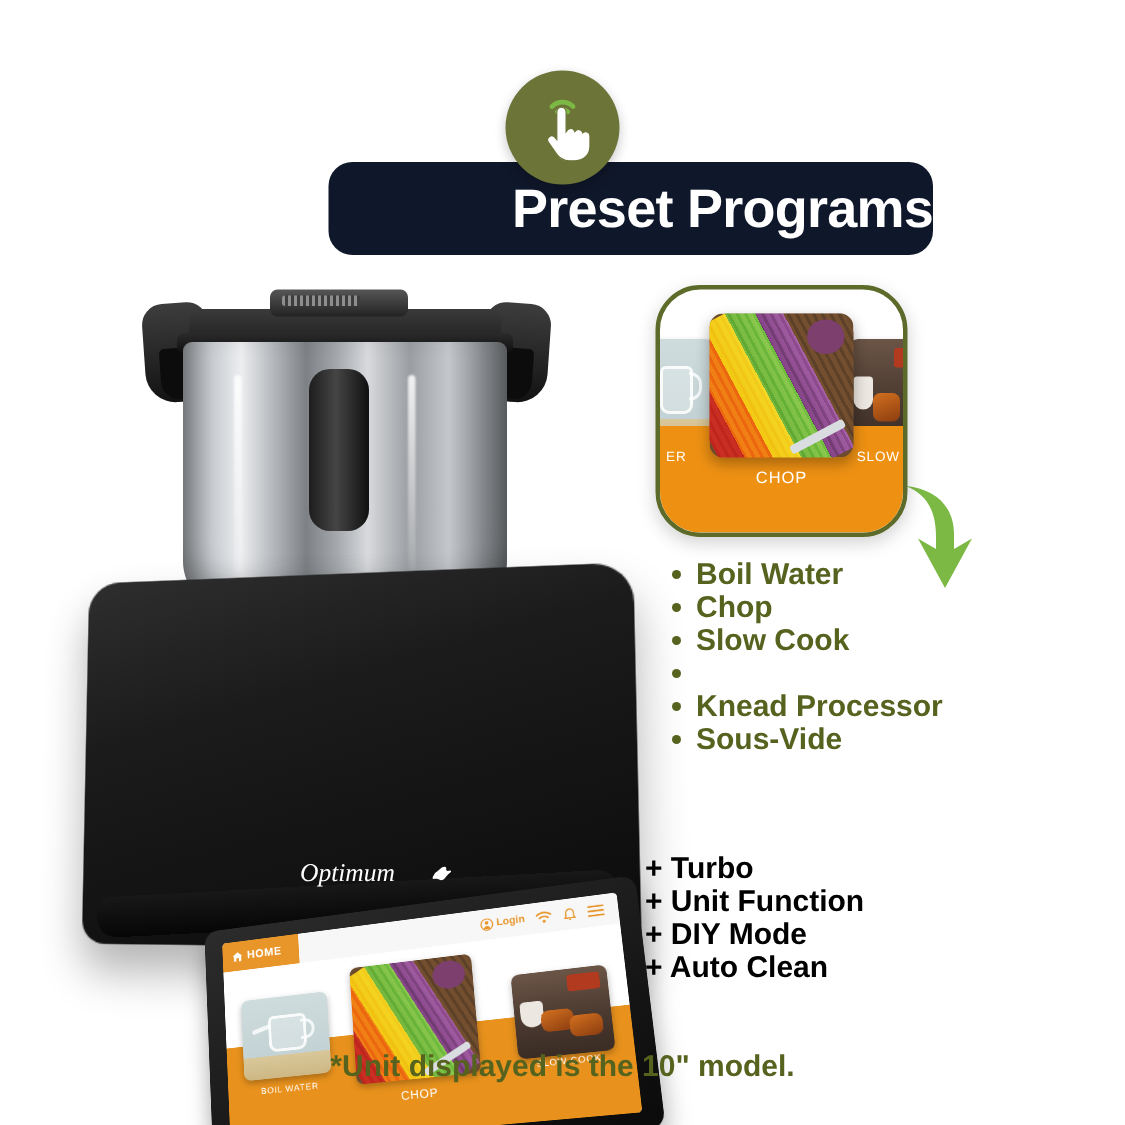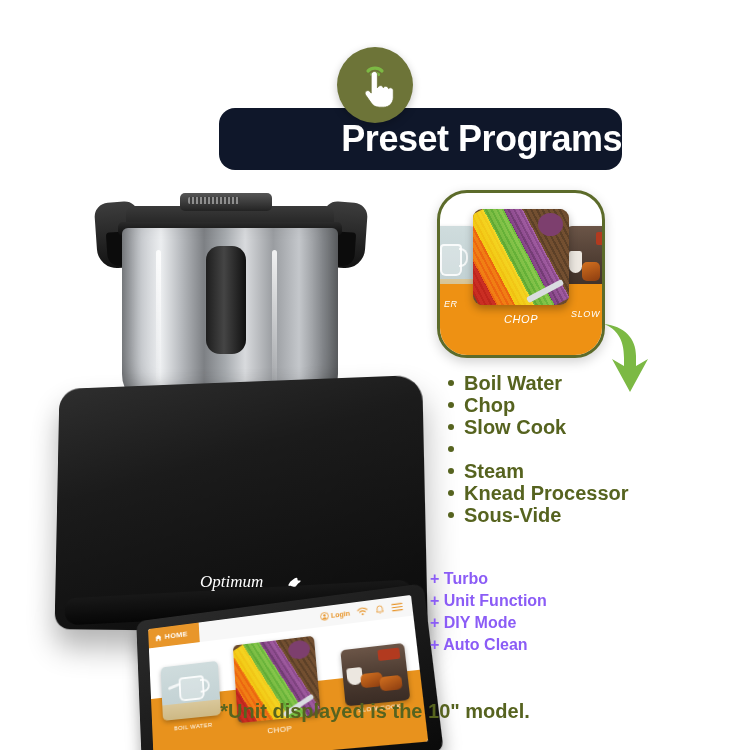--- a/index.html
+++ b/index.html
@@ -185,57 +185,57 @@
   .meat-cup{ position:absolute; left:6%; top:34%; width:24%; height:30%; background:#ece7e0; border-radius:3px 3px 8px 8px;}
   .meat-tag{ position:absolute; right:8%; top:8%; width:34%; height:18%; background:#b23a1f; border-radius:2px;}
 
   
   .callout {
     position:absolute; left: 437px; top: 190px; width: 168px; height: 168px;
     border: 3px solid #5c6b2a; border-radius: 30px;
     background:#fff; overflow:hidden; z-index: 5;
     box-shadow: 0 4px 12px rgba(0,0,0,.18);
   }
-  .callout-inner { position:absolute; inset:0;font-style:italic; }
+  .callout-inner { position:absolute; inset:0; }
   .callout-inner::after{
     content:""; position:absolute; left:0; right:0; bottom:0; height:44%;
     background:#ee9113;
   }
   .callout .c-side {
     position:absolute; top: 33px; width: 52px; height: 74px;
     border-radius: 6px; overflow:hidden; box-shadow: 0 2px 5px rgba(0,0,0,.22);
   }
   .callout .c-side.left { left: -16px; }
   .callout .c-side.right { right: -16px; }
   .callout .c-main {
     position:absolute; left: 33px; top: 16px; width: 96px; height: 96px;
     border-radius: 9px; overflow:hidden; z-index:3;
     box-shadow: 0 4px 9px rgba(0,0,0,.3);
   }
   .callout .c-label {
     position:absolute; color:#fff; z-index:4; font-size:11px; letter-spacing:.6px;
   }
   .callout .c-label.main { left:0; width:100%; text-align:center; top:120px; }
   .callout .c-label.l { left:4px; top:106px; font-size:9px; }
-  .callout .c-label.r { right:2px; top:116px; font-size:9px; }
+  .callout .c-label.r { right:2px; top:106px; font-size:9px; }
 
   .arrow { position:absolute; left: 588px; top: 318px; width: 82px; height: 82px; z-index: 4; }
 
   
   .bullet-list { position:absolute; left: 448px; top: 372px; z-index: 4; }
   .bullet-item {
     display:flex; align-items:center; gap:10px;
     color:#56631f; font-size:20px; font-weight:bold; line-height: 22px; height:22px;
     white-space: nowrap;
   }
   .bullet-dot { width:6px; height:6px; border-radius:50%; background:#56631f; flex:none; }
 
   .plus-list { position:absolute; left: 430px; top: 568px; z-index: 4; }
   .plus-item {
-    color:#8b5cf6; font-size:16px; font-weight:bold; line-height: 22px; height:22px;
+    color:#000000; font-size:20px; font-weight:bold; line-height: 22px; height:22px;
     white-space: nowrap;
   }
 
   .footnote {
     position:absolute; left:0; right:0; top: 700px; text-align:center;
     color:#56631f; font-size:20px; font-weight:bold; z-index:4;
   }
 </style>
 </head>
 <body>
@@ -399,24 +399,20 @@
     </div>
     <div class="bullet-item">
       <span class="bullet-dot"></span>
       <span>Slow Cook</span>
     </div>
     <div class="bullet-item">
       <span class="bullet-dot"></span>
     </div>
     <div class="bullet-item">
       <span class="bullet-dot"></span>
-      <span>Steam</span>
-    </div>
-    <div class="bullet-item">
-      <span class="bullet-dot"></span>
       <span>Knead Processor</span>
     </div>
     <div class="bullet-item">
       <span class="bullet-dot"></span>
       <span>Sous-Vide</span>
     </div>
   </div>
 
   <div class="plus-list">
     <div class="plus-item">+ Turbo</div>

